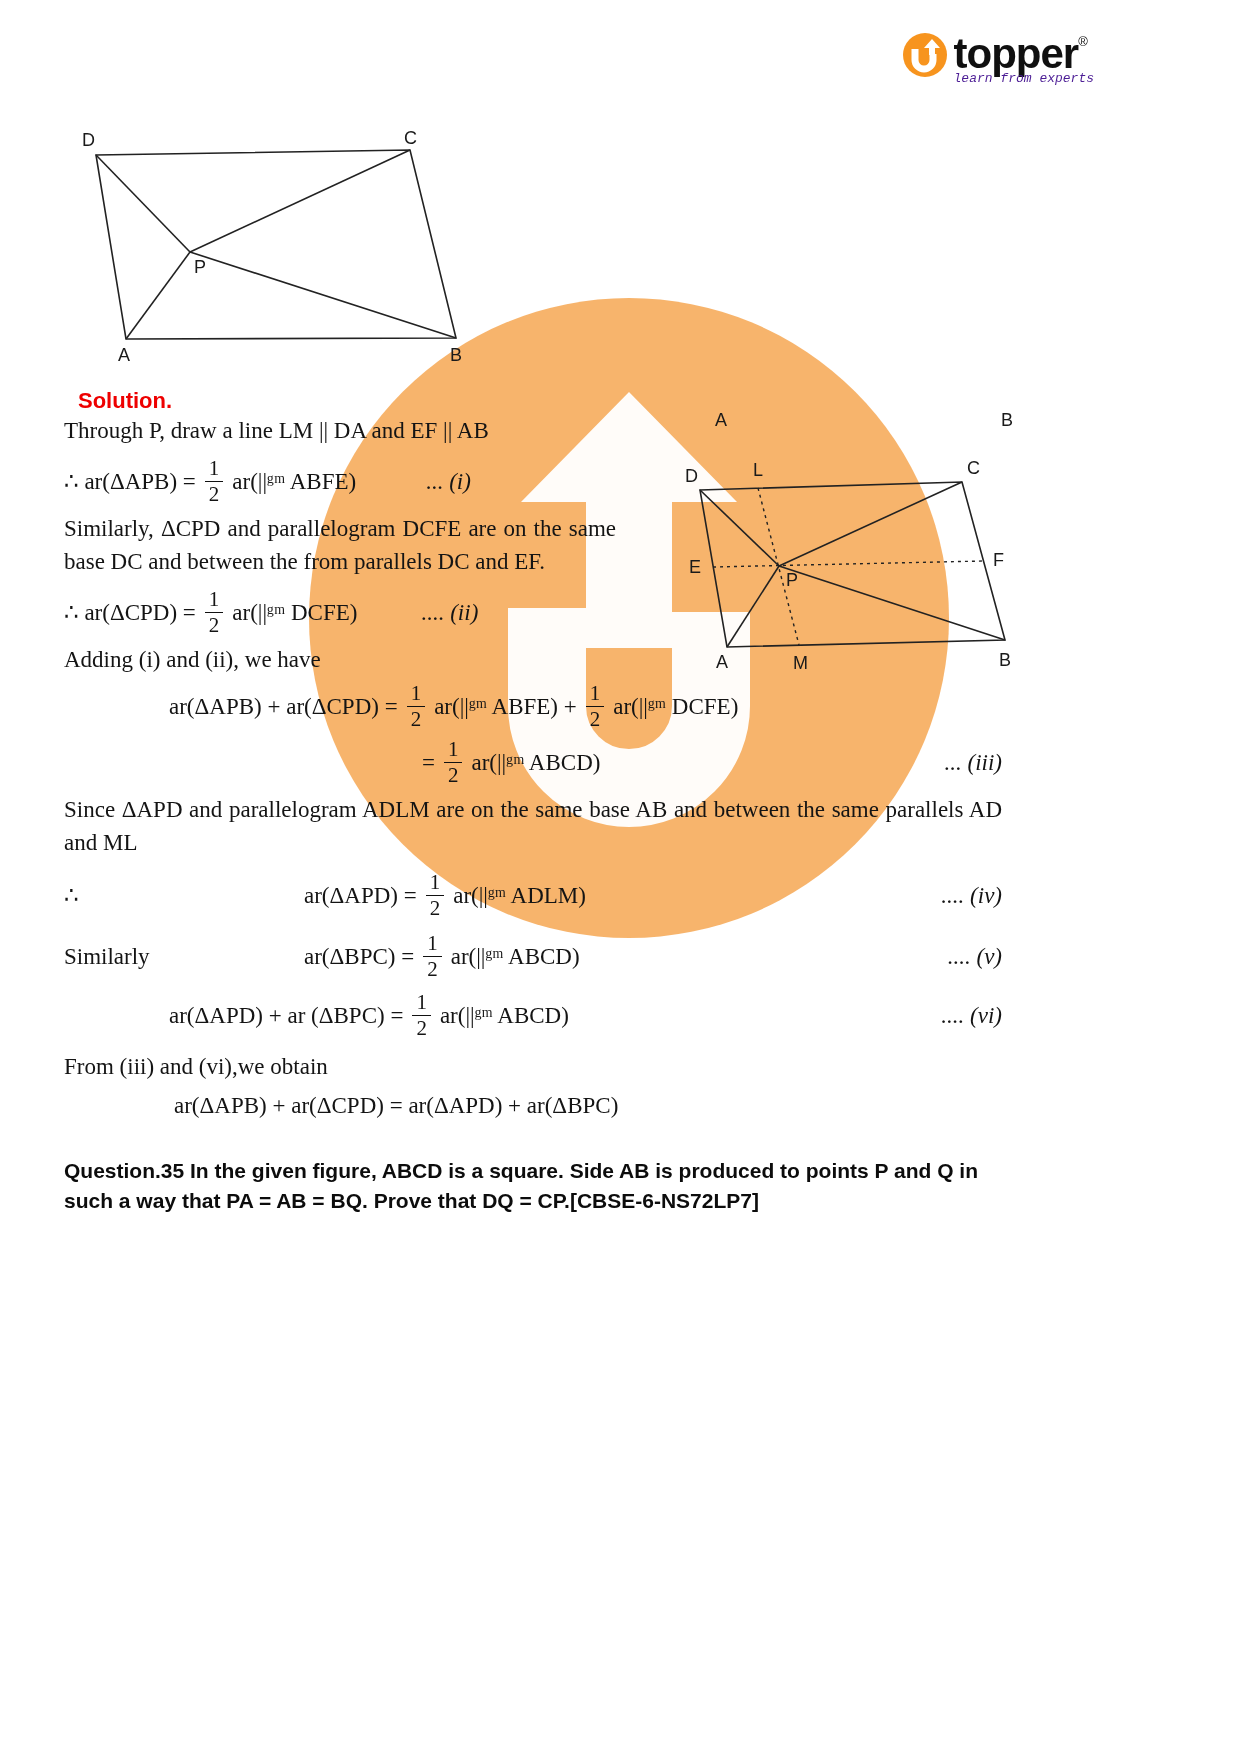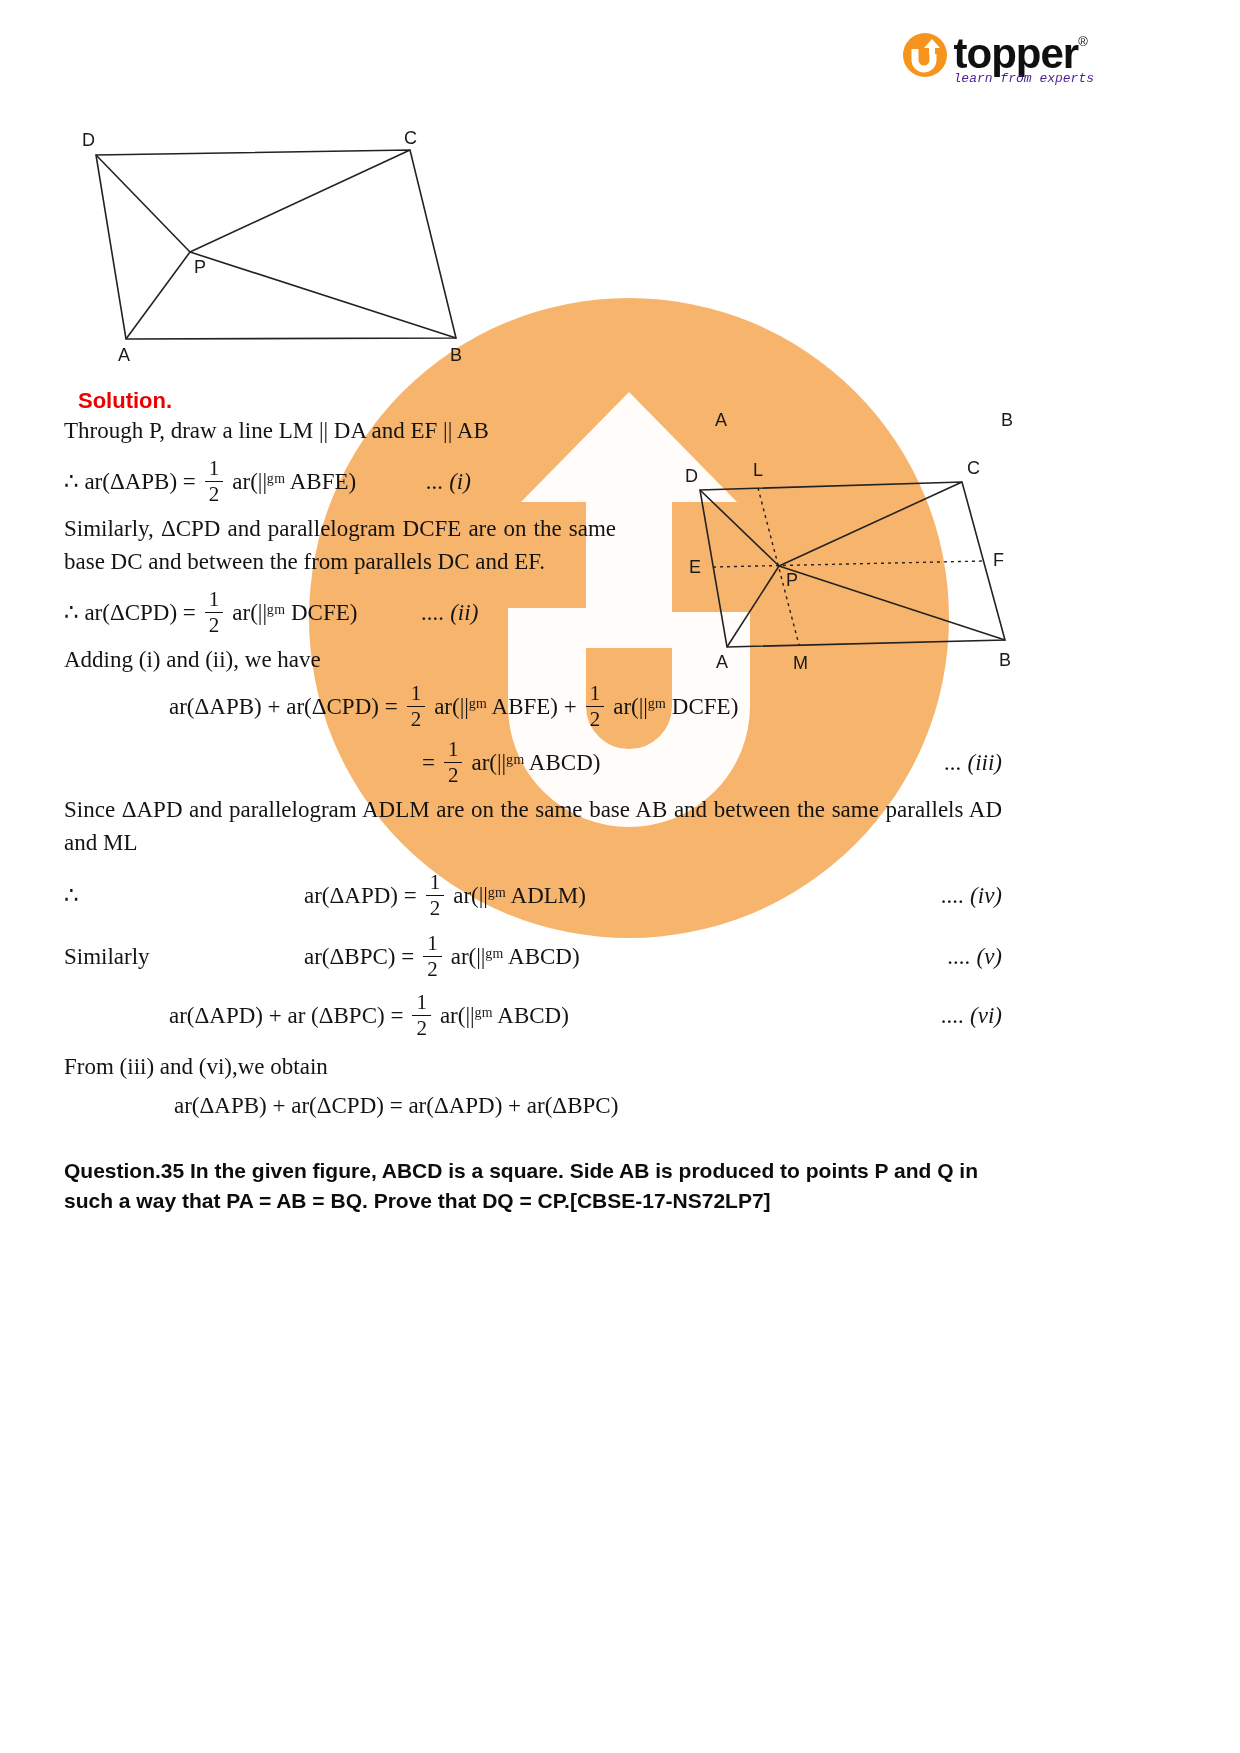--- a/index.html
+++ b/index.html
@@ -196,17 +196,17 @@
         <span class="den">2</span>
       </span>
       <span>ar(||ᵍᵐ ABCD)</span>
       <span class="tag tag-right">.... (vi)</span>
     </div>
 
     <p class="mt10">From (iii) and (vi),we obtain</p>
 
     <p class="mt6" style="padding-left:110px">ar(ΔAPB) + ar(ΔCPD)  =  ar(ΔAPD) + ar(ΔBPC)</p>
 
-    <p class="question">Question.35 In the given figure, ABCD is a square. Side AB is produced to points P and Q in such a way that PA = AB = BQ. Prove that DQ = CP.[CBSE-17-NS72LP7]</p>
+    <p class="question">Question.35 In the given figure, ABCD is a square. Side AB is produced to points P and Q in such a way that PA = AB = BQ. Prove that DQ = CP.[CBSE-6-NS72LP7]</p>
 
   </div>
 
 </div>
 
 </body></html>

